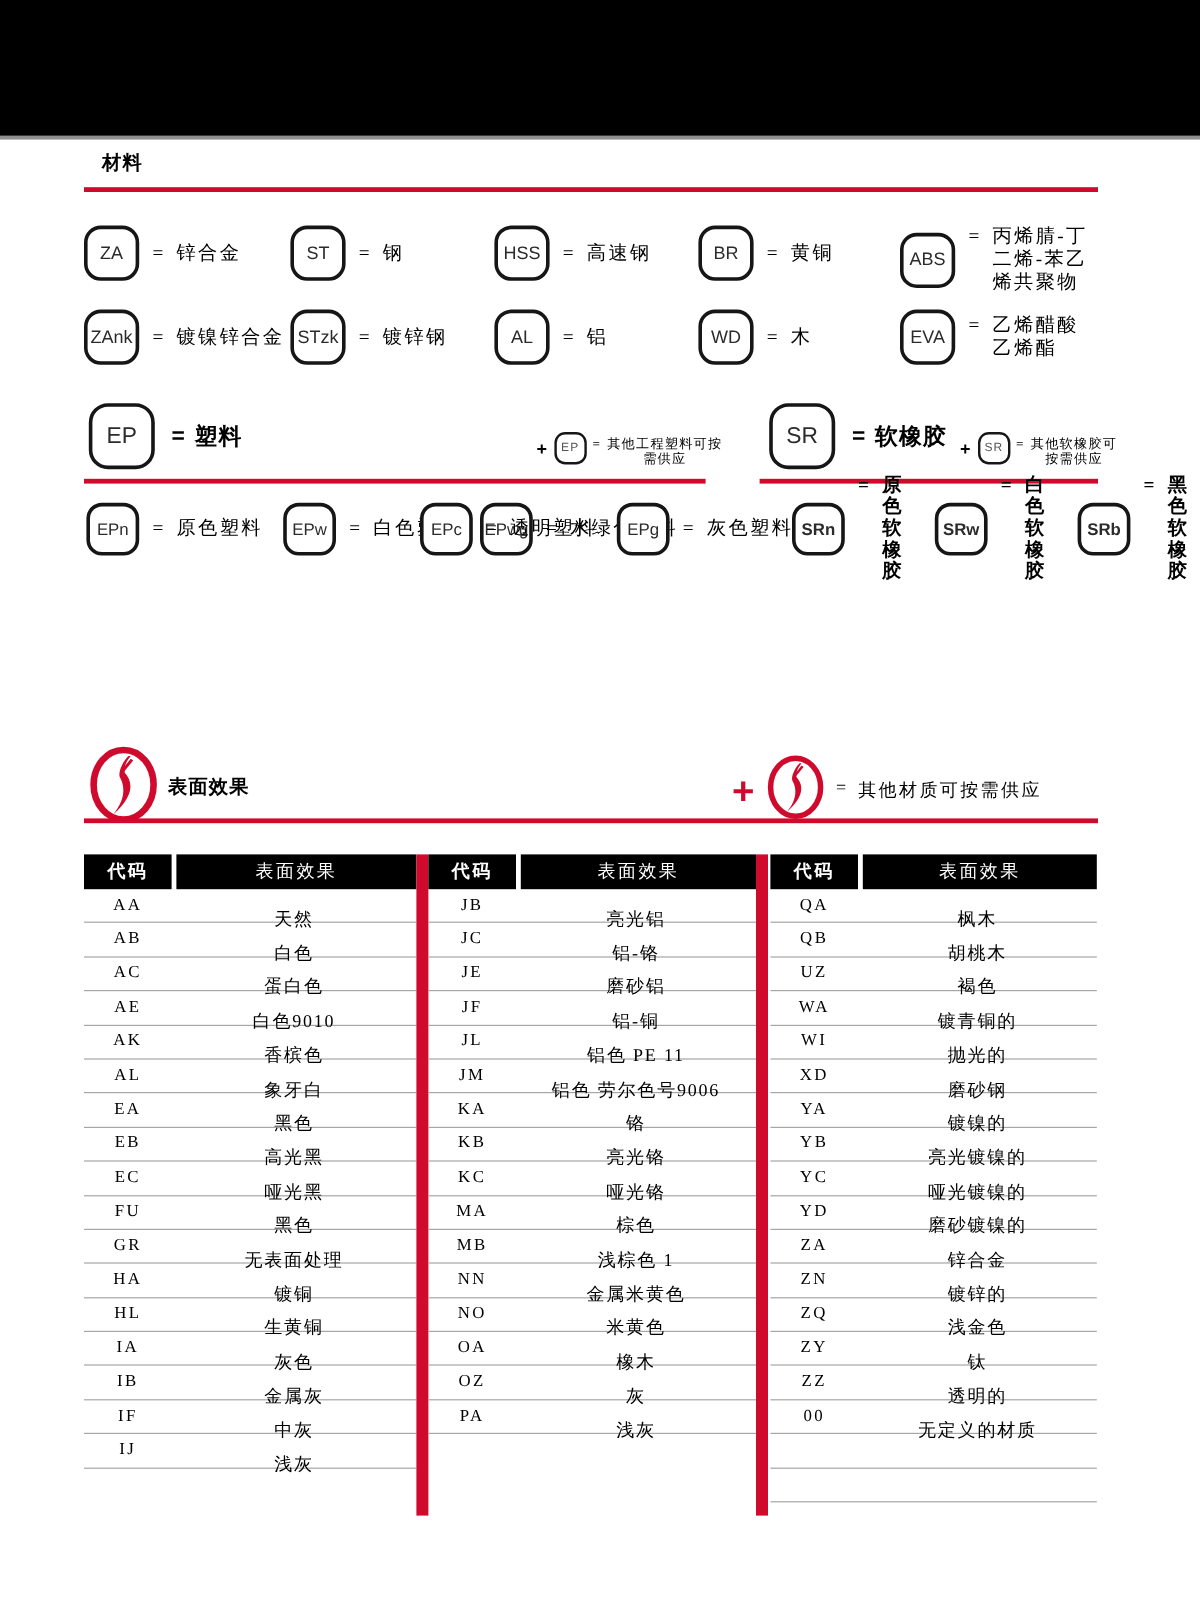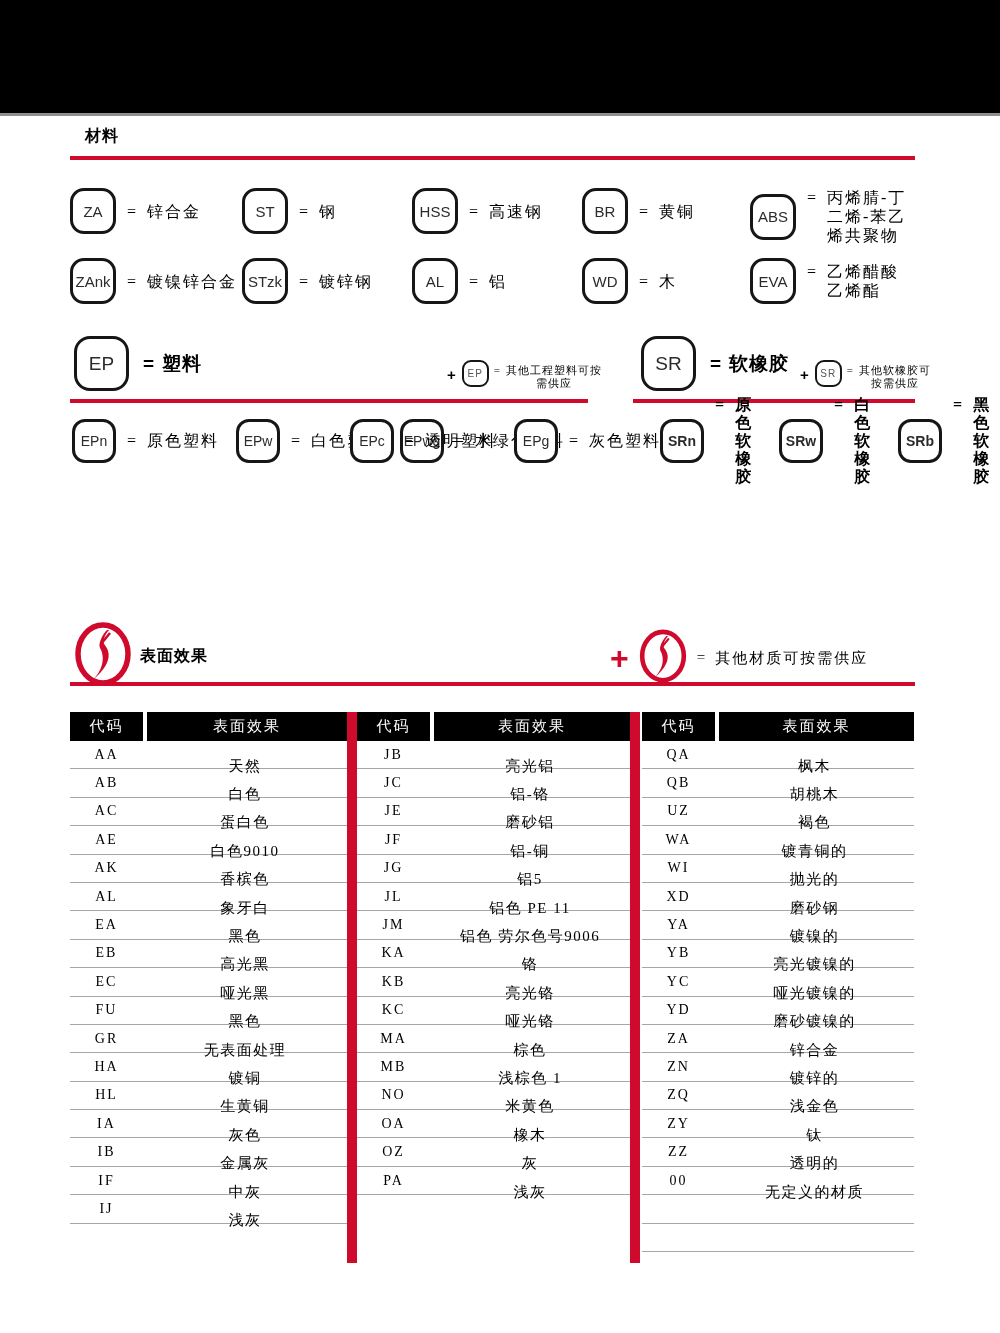--- a/index.html
+++ b/index.html
@@ -44,21 +44,21 @@
   .surf-icon{position:absolute;left:73px;top:621px;}
   .surf-note{position:absolute;left:610px;top:628px;display:flex;align-items:center;gap:9px;}
   .surf-note .plus{color:var(--red);font-family:"Liberation Sans",sans-serif;font-weight:bold;
                    font-size:32px;line-height:32px;}
   .surf-note .ntext2{font-size:15px;letter-spacing:2px;display:flex;gap:8px;}
   
   .stable{position:absolute;top:712px;}
   .thead{display:flex;gap:4px;height:29px;}
   .th{background:#000;color:#fff;display:flex;align-items:center;justify-content:center;
       font-size:15px;letter-spacing:2px;}
-  .th-code{width:73px;flex:none;}
+  .th-code{width:73px;flex:none;font-weight:bold;}
   .th-eff{flex:1;}
   .tr{display:flex;height:27.4px;border-bottom:1.6px solid #a6a6a6;align-items:center;}
   .td{font-size:15px;}
   .td-code{width:73px;text-align:center;letter-spacing:2px;font-size:14px;}
   .td-eff{flex:1;text-align:center;letter-spacing:1.5px;margin-top:23px;}
   .vbar{position:absolute;top:712px;width:10px;height:551px;background:var(--red);}
 </style>
 </head>
 <body>
 
@@ -395,24 +395,20 @@
       </div>
       <div class="tr">
         <div class="td td-code">JE</div>
         <div class="td td-eff">磨砂铝</div>
       </div>
       <div class="tr">
         <div class="td td-code">JF</div>
         <div class="td td-eff">铝-铜</div>
       </div>
       <div class="tr">
-        <div class="td td-code">JG</div>
-        <div class="td td-eff">铝5</div>
-      </div>
-      <div class="tr">
         <div class="td td-code">JL</div>
         <div class="td td-eff">铝色 PE 11</div>
       </div>
       <div class="tr">
         <div class="td td-code">JM</div>
         <div class="td td-eff">铝色 劳尔色号9006</div>
       </div>
       <div class="tr">
         <div class="td td-code">KA</div>
         <div class="td td-eff">铬</div>
@@ -425,20 +421,24 @@
         <div class="td td-code">KC</div>
         <div class="td td-eff">哑光铬</div>
       </div>
       <div class="tr">
         <div class="td td-code">MA</div>
         <div class="td td-eff">棕色</div>
       </div>
       <div class="tr">
         <div class="td td-code">MB</div>
         <div class="td td-eff">浅棕色 1</div>
+      </div>
+      <div class="tr">
+        <div class="td td-code">NN</div>
+        <div class="td td-eff">金属米黄色</div>
       </div>
       <div class="tr">
         <div class="td td-code">NO</div>
         <div class="td td-eff">米黄色</div>
       </div>
       <div class="tr">
         <div class="td td-code">OA</div>
         <div class="td td-eff">橡木</div>
       </div>
       <div class="tr">

